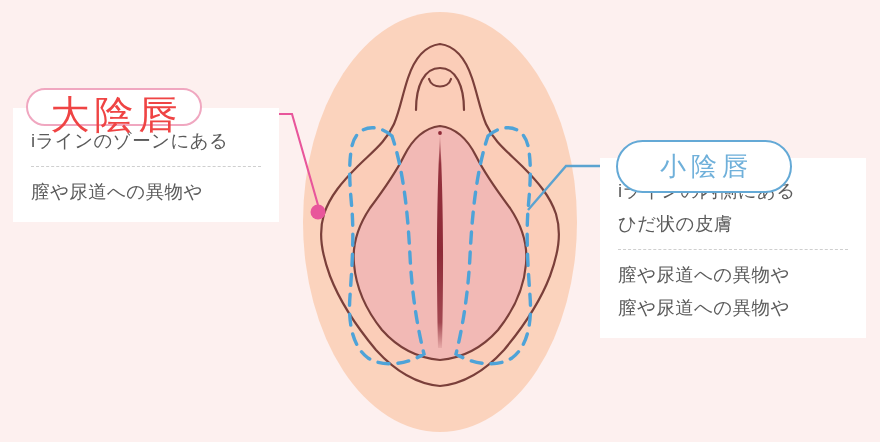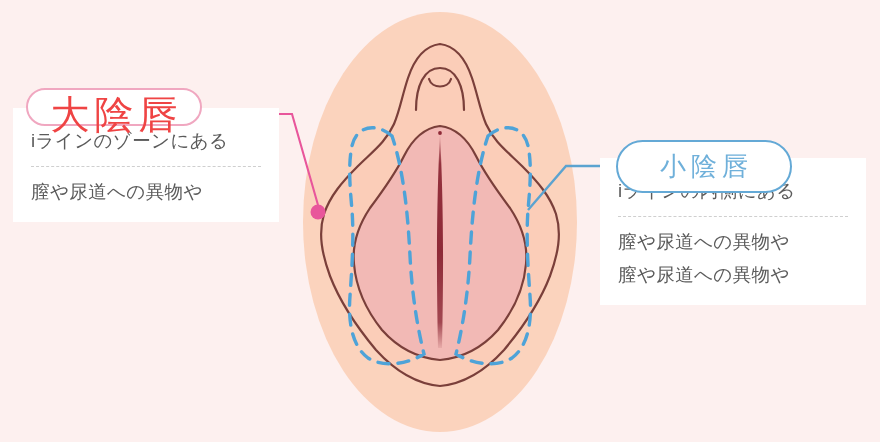--- a/index.html
+++ b/index.html
@@ -179,20 +179,21 @@
   </svg>
 
   <div class="panel panel-left">
     <div class="panel-line">iラインのゾーンにある</div>
     <hr class="panel-divider">
     <div class="panel-line">膣や尿道への異物や</div>
   </div>
 
   <div class="panel panel-right">
     <div class="panel-line">iラインの内側にある</div>
+    <div class="panel-line">ひだ状の皮膚</div>
     <hr class="panel-divider">
     <div class="panel-line">膣や尿道への異物や</div>
     <div class="panel-line">膣や尿道への異物や</div>
   </div>
 
   <div class="pill pill-left">大陰唇</div>
 
   <div class="pill pill-right">小陰唇</div>
 
 </div>

